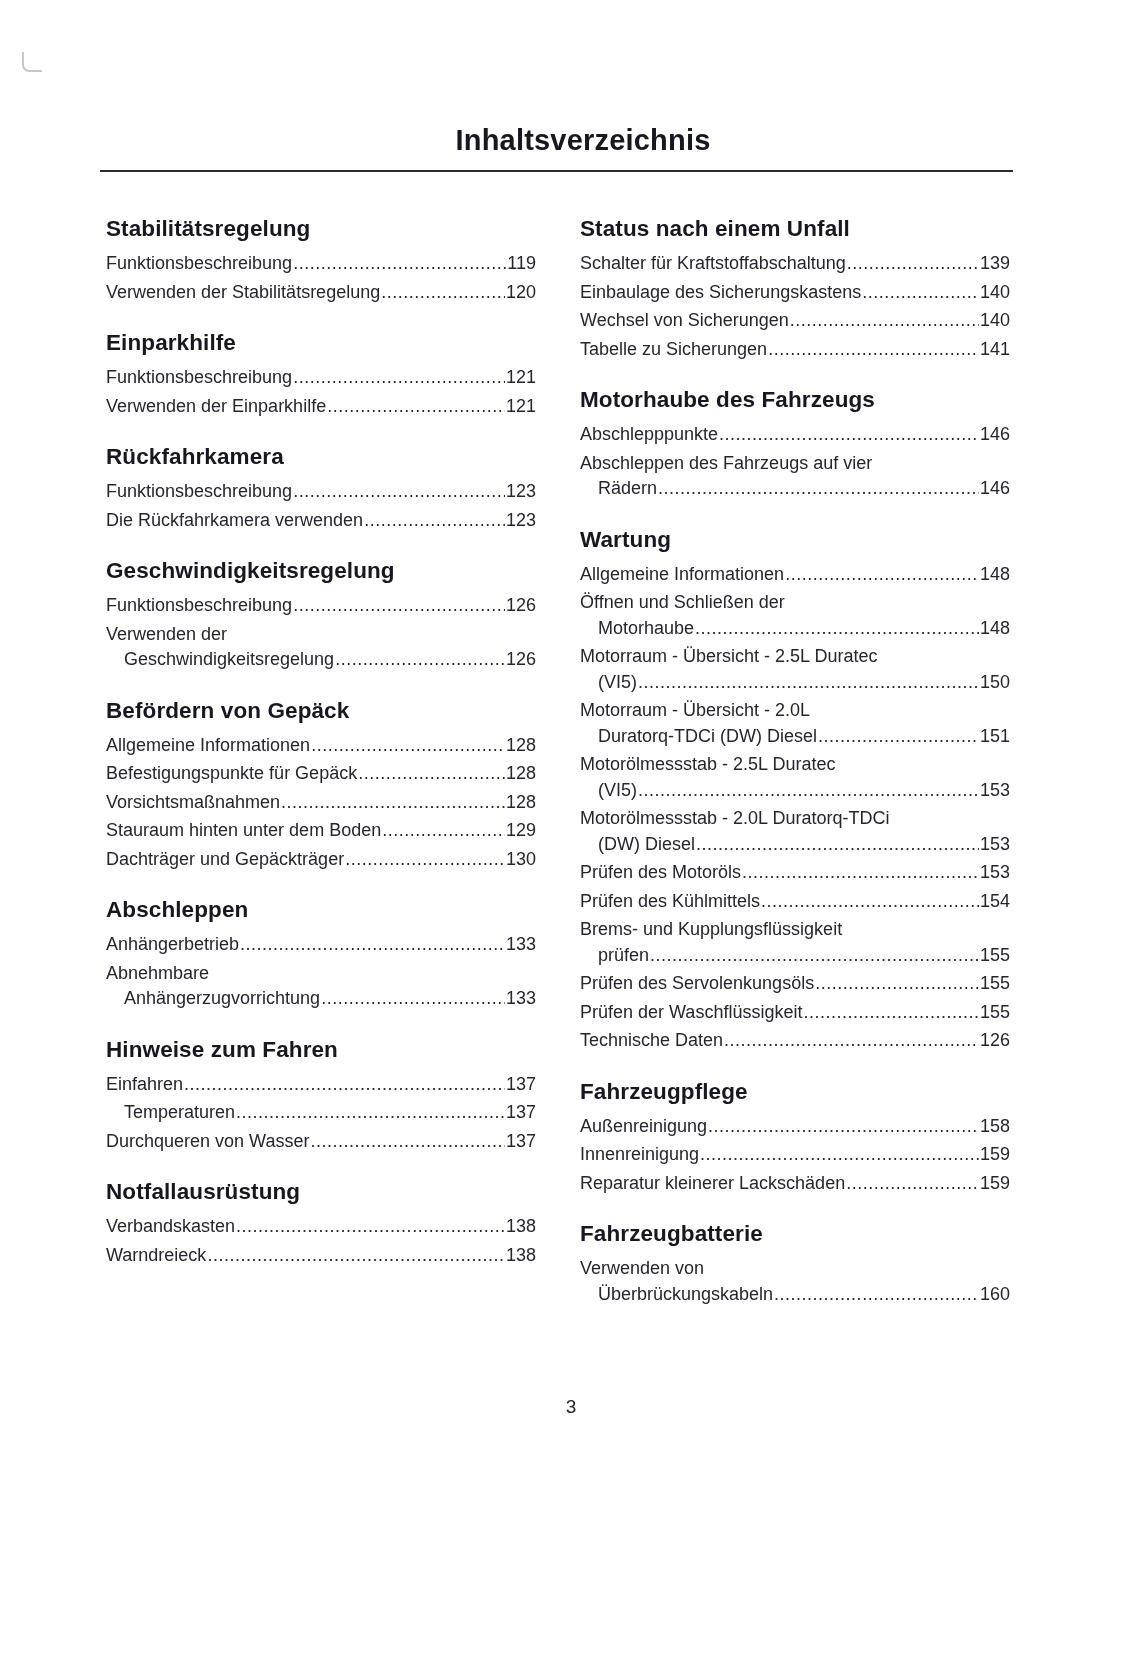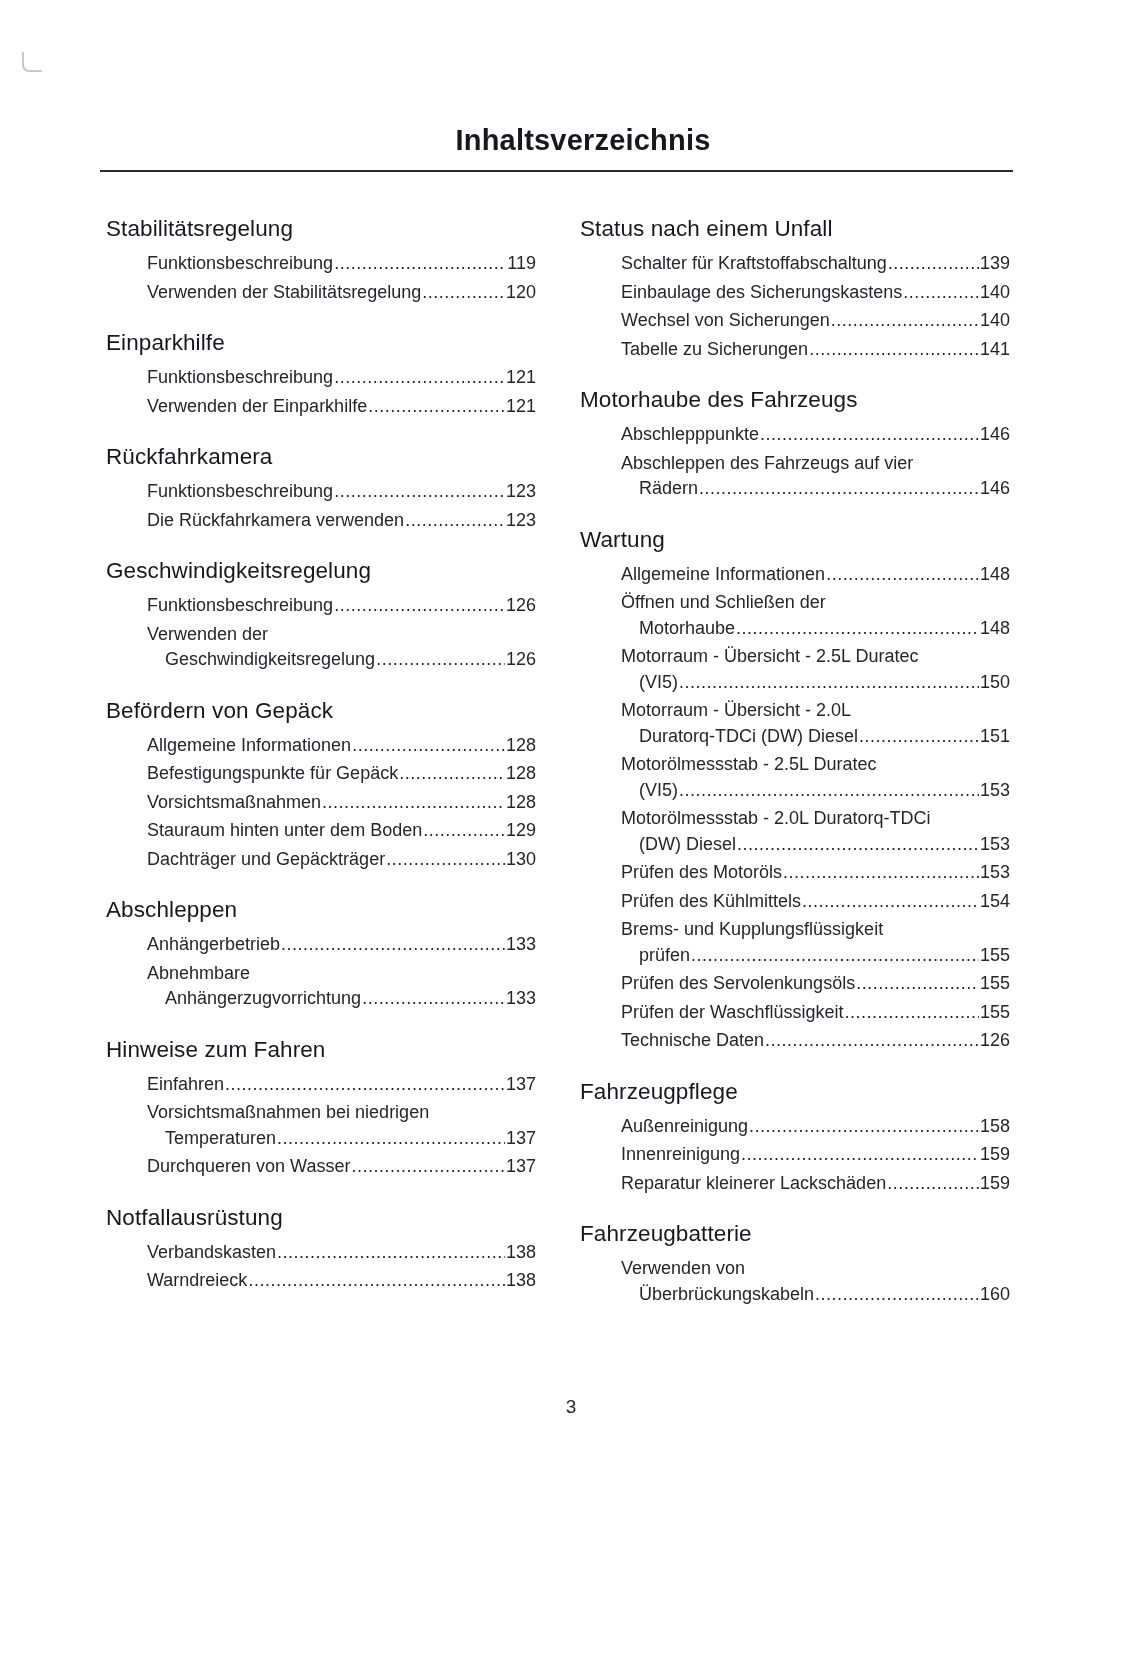--- a/index.html
+++ b/index.html
@@ -45,34 +45,34 @@
     position: absolute;
     top: 216px; left: 106px;
     width: 904px;
     display: flex;
     gap: 44px;
   }
   .col { width: 430px; flex: none; }
 
   .sec-heading {
     font-size: 22.5px;
-    font-weight: normal;
+    font-weight: bold;
     color: #17171f;
     letter-spacing: 0.1px;
     margin: 25px 0 9px 0;
   }
   .col > .sec-heading:first-child { margin-top: 0; }
 
   .entry {
     font-size: 18px;
     line-height: 25.5px;
     margin-bottom: 3px;
     color: #25252d;
   }
-  .entry-line { display: flex; align-items: baseline; margin-left: 41px; }
+  .entry-line { display: flex; align-items: baseline; }
   .entry-line .txt { flex: none; white-space: nowrap; }
   .entry-line.cont .txt { padding-left: 18px; }
 
   .leader {
     flex: 1 1 auto;
     overflow: hidden;
     white-space: nowrap;
     min-width: 10px;
     margin: 0 1px;
   }
@@ -219,23 +219,20 @@
         </div>
         <h2 class="sec-heading">Hinweise zum Fahren</h2>
         <div class="entry">
           <div class="entry-line">
             <span class="txt">Einfahren</span>
             <span class="leader"></span>
             <span class="pg">137</span>
           </div>
         </div>
         <div class="entry">
-          <div class="entry-line">
-            <span class="txt">Vorsichtsmaßnahmen bei niedrigen</span>
-          </div>
           <div class="entry-line cont">
             <span class="txt">Temperaturen</span>
             <span class="leader"></span>
             <span class="pg">137</span>
           </div>
         </div>
         <div class="entry">
           <div class="entry-line">
             <span class="txt">Durchqueren von Wasser</span>
             <span class="leader"></span>

